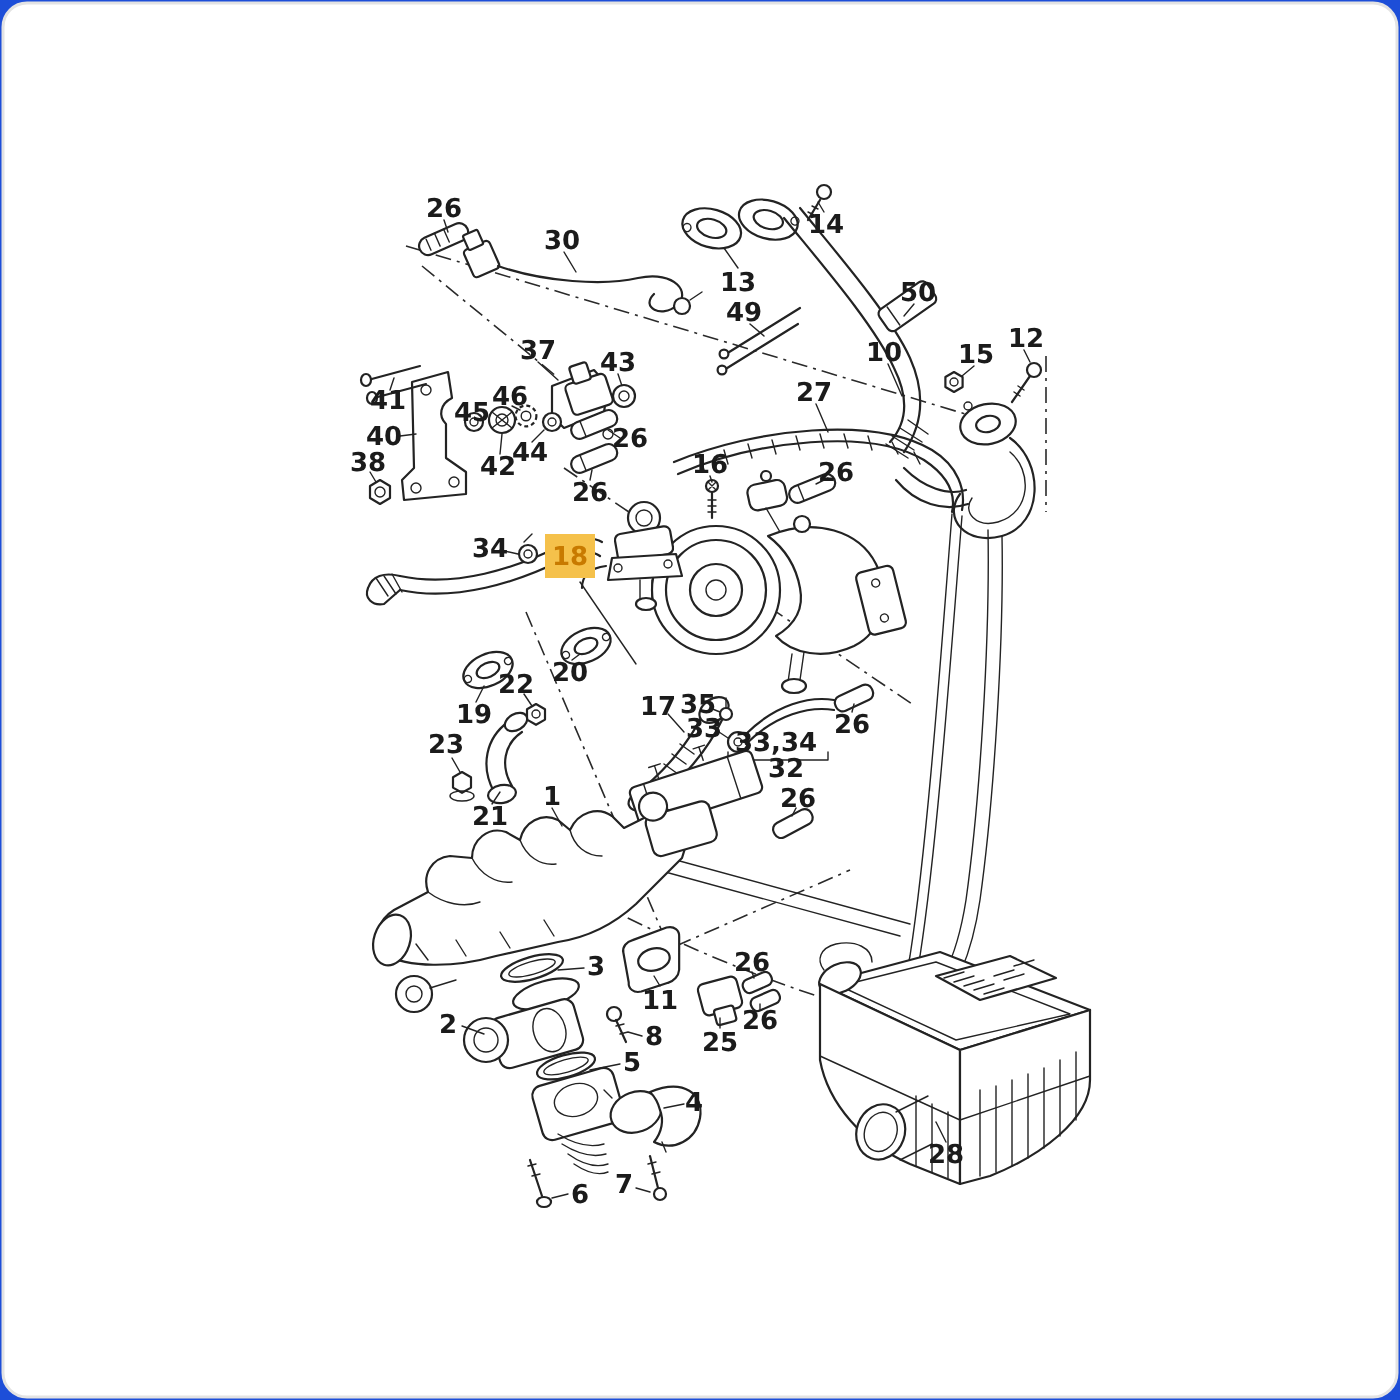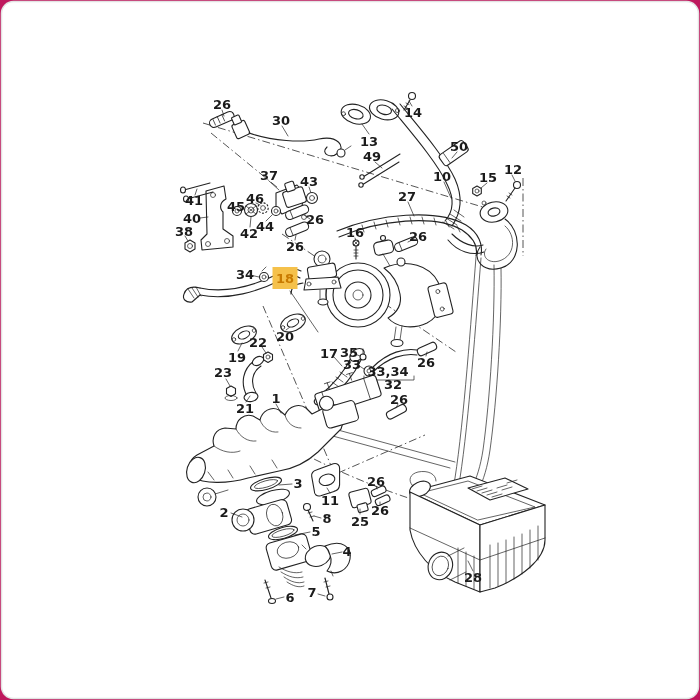--- a/index.html
+++ b/index.html
@@ -1,16 +1,16 @@
 <!DOCTYPE html>
 <html><head>
 <meta charset="utf-8">
 <style>
   html,body{margin:0;padding:0;background:#fff;}
-  .canvas{position:relative;width:700px;height:700px;background:#be185d;overflow:hidden;}
+  .canvas{position:relative;width:700px;height:700px;background:#1d4ed8;overflow:hidden;}
   svg{position:absolute;left:0;top:0;}
   .ln{fill:none;stroke:#232323;stroke-width:1.1;stroke-linecap:round;stroke-linejoin:round;}
   .lt{stroke-width:0.7;}
   .dd{fill:none;stroke:#2a2a2a;stroke-width:0.8;stroke-dasharray:8 3 1.5 3;}
   .wf{fill:#ffffff;stroke:#232323;stroke-width:1.1;stroke-linejoin:round;}
   text.pl{font-family:"DejaVu Sans",sans-serif;font-size:13px;font-weight:bold;fill:#1b1b1b;text-anchor:middle;}
   text.pl.hl{fill:#c87a00;}
 </style>
 </head>
 <body>

